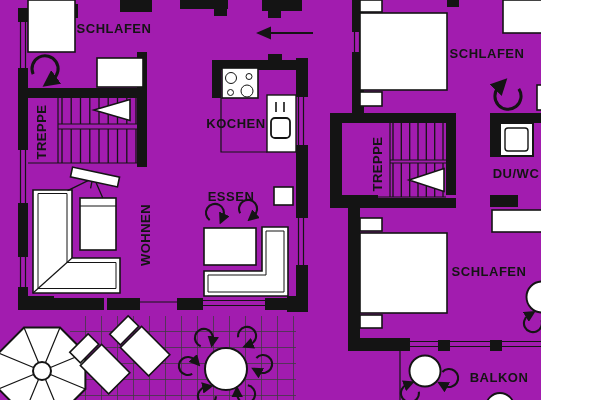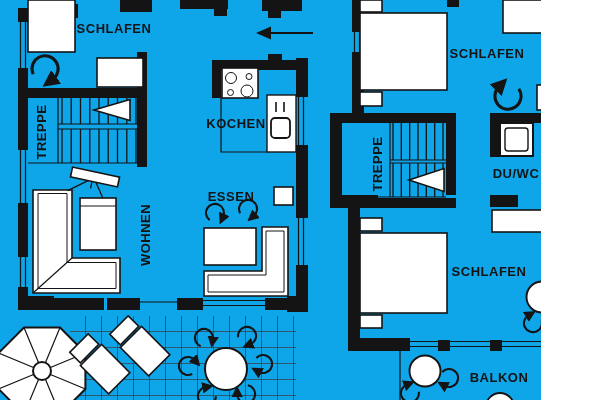--- a/index.html
+++ b/index.html
@@ -1,16 +1,16 @@
 <!DOCTYPE html>
 <html><head>
 <meta charset="utf-8">
 <style>
   html,body{margin:0;padding:0;background:#fff;}
-  .stage{width:541px;height:400px;overflow:hidden;background:#0ea5e9;position:relative;}
+  .stage{width:541px;height:400px;overflow:hidden;background:#a21caf;position:relative;}
   svg{display:block;}
   text{font-family:"Liberation Sans","DejaVu Sans",sans-serif;font-weight:bold;fill:#141414;}
   .lbl{font-size:13px;letter-spacing:.5px;}
   .wall{fill:#141414;}
   .thin{stroke:#141414;stroke-width:1.2;fill:none;}
   .furn{stroke:#141414;stroke-width:1.6;fill:#fff;}
   .furn2{stroke:#141414;stroke-width:1;fill:none;}
   .tread{stroke:#141414;stroke-width:1.3;fill:none;}
 </style>
 </head>

